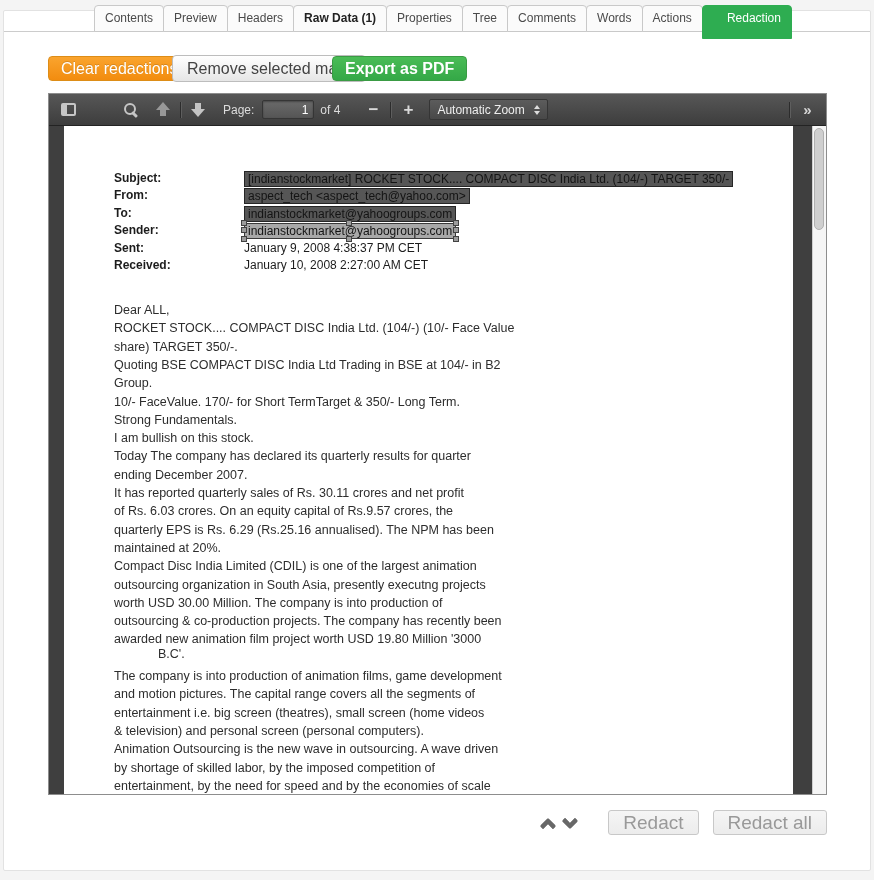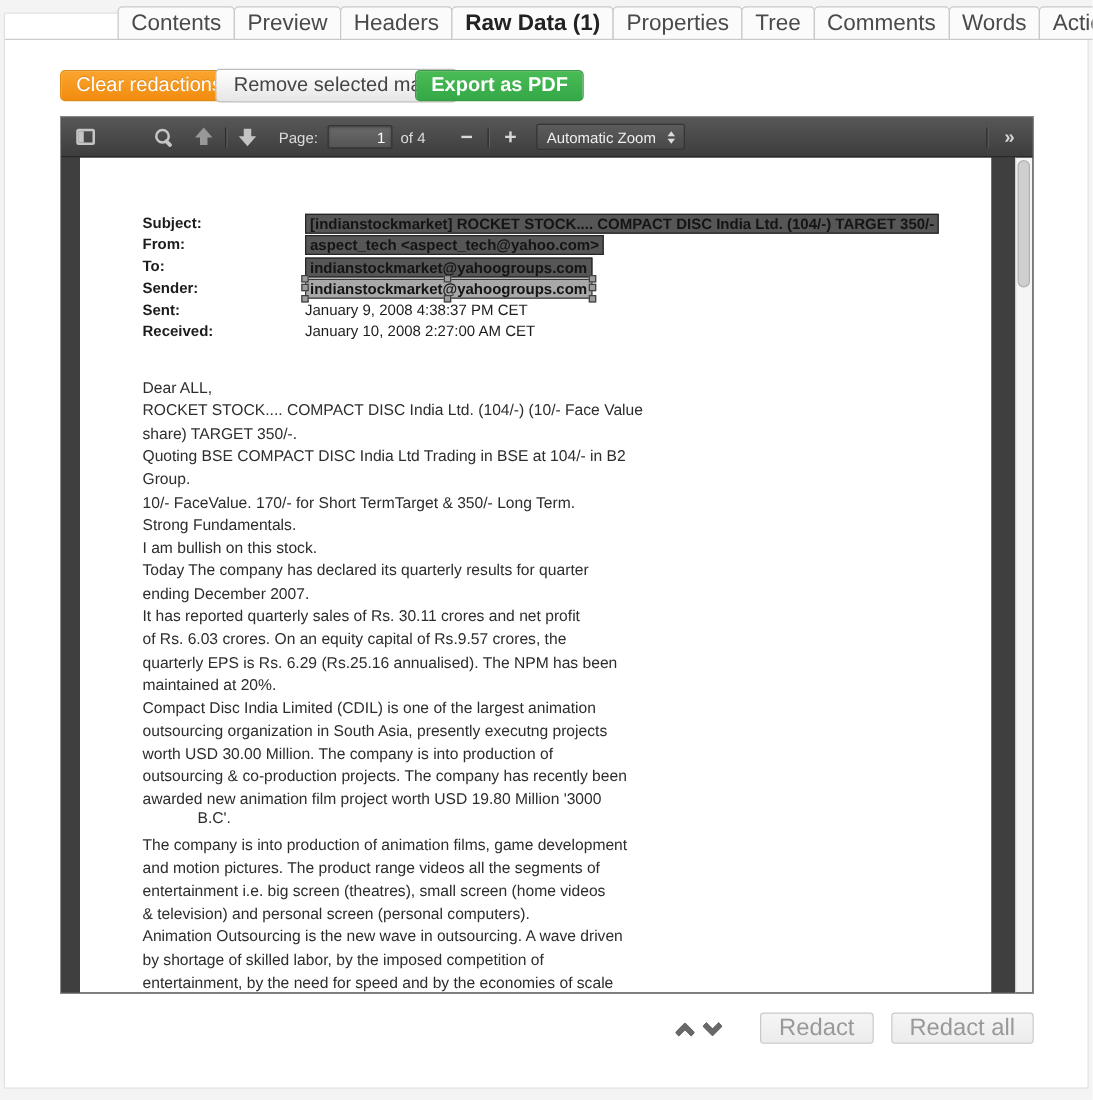--- a/index.html
+++ b/index.html
@@ -17,21 +17,21 @@
   }
   .tabs-line {
     position: absolute; left: 4px; top: 31px; width: 866px; height: 0;
     border-top: 1px solid #cccccc; z-index: 1;
   }
   
   .tabs { position: absolute; left: 95px; top: 5px; display: flex; z-index: 2; }
   .tab {
     height: 27px; line-height: 25px; padding: 0 10px; margin-left: -1px;
     background: #fbfbfb; border: 1px solid #c9c9c9;
-    border-radius: 4px 4px 0 0; font-size: 18px; color: #4a4a4a;
+    border-radius: 4px 4px 0 0; font-size: 12px; color: #4a4a4a;
     white-space: nowrap; cursor: pointer;
   }
   .tab.bold { font-weight: bold; color: #222; }
   .tab.active {
     background: #2ead51; border-color: #2ead51; color: #fff; height: 34px; padding-left: 24px;
   }
   
   .btn { font-size: 16px; border-radius: 4px; cursor: pointer; white-space: nowrap; }
   .btn-clear {
     position: absolute; left: 48px; top: 56px; height: 25px; padding: 0 12px;
@@ -102,21 +102,21 @@
   .scroll-track { position: absolute; right: 0; top: 0; bottom: 0; width: 14px;
     background: #f5f5f5; border-left: 1px solid #cfcfcf; }
   .scroll-thumb { position: absolute; left: 1px; top: 2px; width: 10px; height: 102px;
     background: #cfcfcf; border: 1px solid #b0b0b0; border-radius: 6px; }
   
   .hrow { position: absolute; left: 50px; font-size: 12px; white-space: nowrap; color: #1c1c1c; }
   .hlabel { display: inline-block; width: 130px; font-weight: bold; }
   .hval { display: inline-block; vertical-align: top; }
   .mark {
     display: inline-block; background: #565656; border: 1px solid #262626;
-    color: #141414; padding: 0 3px; height: 16px; line-height: 14px; cursor: pointer; font-weight: bold;
+    color: #141414; padding: 0 3px; height: 16px; line-height: 14px; cursor: pointer;
   }
   .mark.selected { background: #a8a8a8; border-color: #3a3a3a; position: relative; z-index: 3; }
   .handle { position: absolute; width: 6px; height: 6px; background: #9c9c9c; border: 1px solid #424242; }
   .h-tl { left: -4px; top: -4px; }    .h-t { left: calc(50% - 4px); top: -4px; }
   .h-tr { right: -4px; top: -4px; }   .h-l { left: -4px; top: calc(50% - 4px); }
   .h-r { right: -4px; top: calc(50% - 4px); } .h-bl { left: -4px; bottom: -4px; }
   .h-b { left: calc(50% - 4px); bottom: -4px; } .h-br { right: -4px; bottom: -4px; }
   .bodyline { position: absolute; left: 50px; font-size: 12.5px; color: #2d2d2d; white-space: nowrap; }
   
   .footer { position: absolute; top: 810px; right: 47px; display: flex; align-items: center; }
@@ -212,21 +212,21 @@
           <div class="bodyline" style="top: 378.3px;">of Rs. 6.03 crores. On an equity capital of Rs.9.57 crores, the</div>
           <div class="bodyline" style="top: 396.6px;">quarterly EPS is Rs. 6.29 (Rs.25.16 annualised). The NPM has been</div>
           <div class="bodyline" style="top: 414.9px;">maintained at 20%.</div>
           <div class="bodyline" style="top: 433.2px;">Compact Disc India Limited (CDIL) is one of the largest animation</div>
           <div class="bodyline" style="top: 451.5px;">outsourcing organization in South Asia, presently executng projects</div>
           <div class="bodyline" style="top: 469.8px;">worth USD 30.00 Million. The company is into production of</div>
           <div class="bodyline" style="top: 488.1px;">outsourcing &amp; co-production projects. The company has recently been</div>
           <div class="bodyline" style="top: 506.4px;">awarded new animation film project worth USD 19.80 Million '3000</div>
           <div class="bodyline" style="top: 521px; margin-left: 44px;">B.C'.</div>
           <div class="bodyline" style="top: 543px;">The company is into production of animation films, game development</div>
-          <div class="bodyline" style="top: 561.3px;">and motion pictures. The product range videos all the segments of</div>
+          <div class="bodyline" style="top: 561.3px;">and motion pictures. The capital range covers all the segments of</div>
           <div class="bodyline" style="top: 579.6px;">entertainment i.e. big screen (theatres), small screen (home videos</div>
           <div class="bodyline" style="top: 597.9px;">&amp; television) and personal screen (personal computers).</div>
           <div class="bodyline" style="top: 616.2px;">Animation Outsourcing is the new wave in outsourcing. A wave driven</div>
           <div class="bodyline" style="top: 634.5px;">by shortage of skilled labor, by the imposed competition of</div>
           <div class="bodyline" style="top: 652.8px;">entertainment, by the need for speed and by the economies of scale</div>
         </div>
     </div>
     <div class="scroll-track">
       <div class="scroll-thumb"></div>
     </div>

